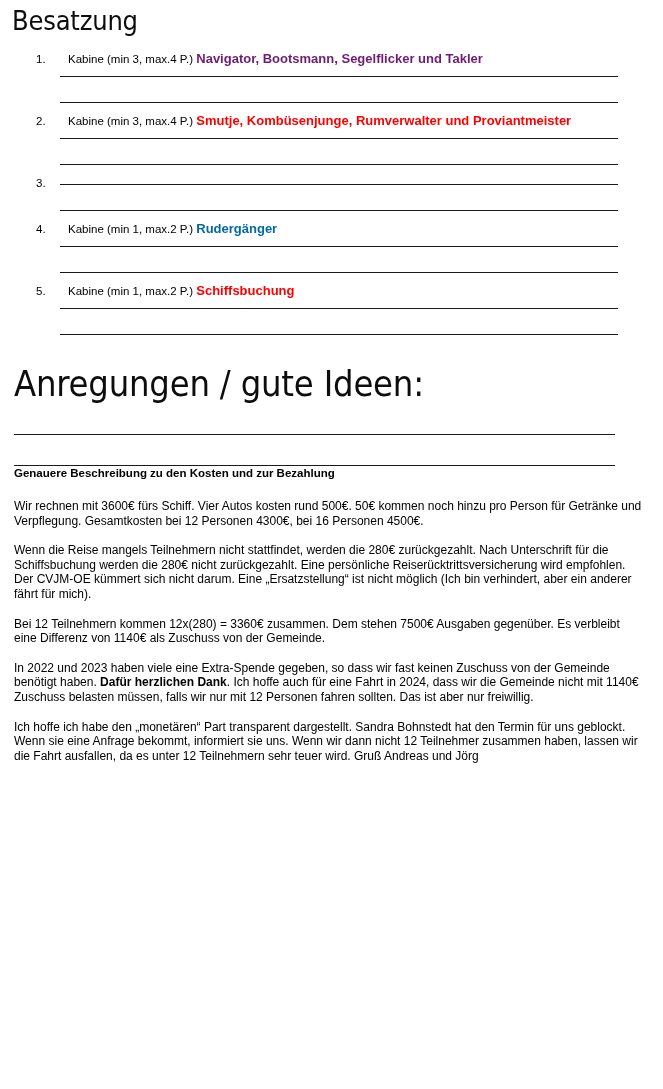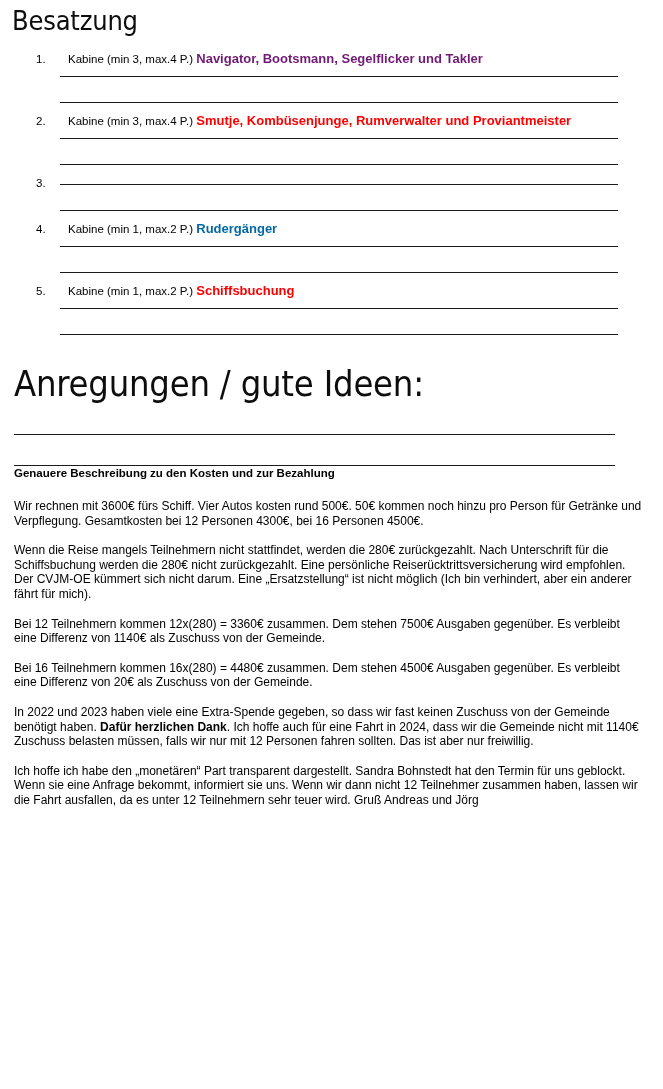--- a/index.html
+++ b/index.html
@@ -183,19 +183,18 @@
     <div class="ideas-gap"></div>
     <hr class="ideas-rule">
   </div>
 
   <div class="body-block">
     <p class="body-subhead">Genauere Beschreibung zu den Kosten und zur Bezahlung</p>
     <div id="costs-paragraphs">
         <p class="body-p"><span>Wir rechnen mit 3600€ fürs Schiff. Vier Autos kosten rund 500€. 50€ kommen noch hinzu pro Person für Getränke und Verpflegung. Gesamtkosten bei 12 Personen 4300€, bei 16 Personen 4500€.</span></p>
         <p class="body-p"><span>Wenn die Reise mangels Teilnehmern nicht stattfindet, werden die 280€ zurückgezahlt. Nach Unterschrift für die Schiffsbuchung werden die 280€ nicht zurückgezahlt. Eine persönliche Reiserücktrittsversicherung wird empfohlen. Der CVJM-OE kümmert sich nicht darum. Eine „Ersatzstellung“ ist nicht möglich (Ich bin verhindert, aber ein anderer fährt für mich).</span></p>
         <p class="body-p"><span>Bei 12 Teilnehmern kommen 12x(280) = 3360€ zusammen. Dem stehen 7500€ Ausgaben gegenüber. Es verbleibt eine Differenz von 1140€ als Zuschuss von der Gemeinde.</span></p>
-        <p class="body-p"><span>Bei 16 Teilnehmern kommen 16x(280) = 4480€ zusammen. Dem stehen 4500€ Ausgaben gegenüber. Es verbleibt eine Differenz von 20€ als Zuschuss von der Gemeinde.</span></p>
         <p class="body-p"><span>In 2022 und 2023 haben viele eine Extra-Spende gegeben, so dass wir fast keinen Zuschuss von der Gemeinde benötigt haben. </span><span class="b">Dafür herzlichen Dank</span><span>. Ich hoffe auch für eine Fahrt in 2024, dass wir die Gemeinde nicht mit 1140€ Zuschuss belasten müssen, falls wir nur mit 12 Personen fahren sollten. Das ist aber nur freiwillig.</span></p>
         <p class="body-p"><span>Ich hoffe ich habe den „monetären“ Part transparent dargestellt. Sandra Bohnstedt hat den Termin für uns geblockt. Wenn sie eine Anfrage bekommt, informiert sie uns. Wenn wir dann nicht 12 Teilnehmer zusammen haben, lassen wir die Fahrt ausfallen, da es unter 12 Teilnehmern sehr teuer wird. Gruß Andreas und Jörg</span></p>
       </div>
   </div>
 
 </div>
 
 </body></html>

